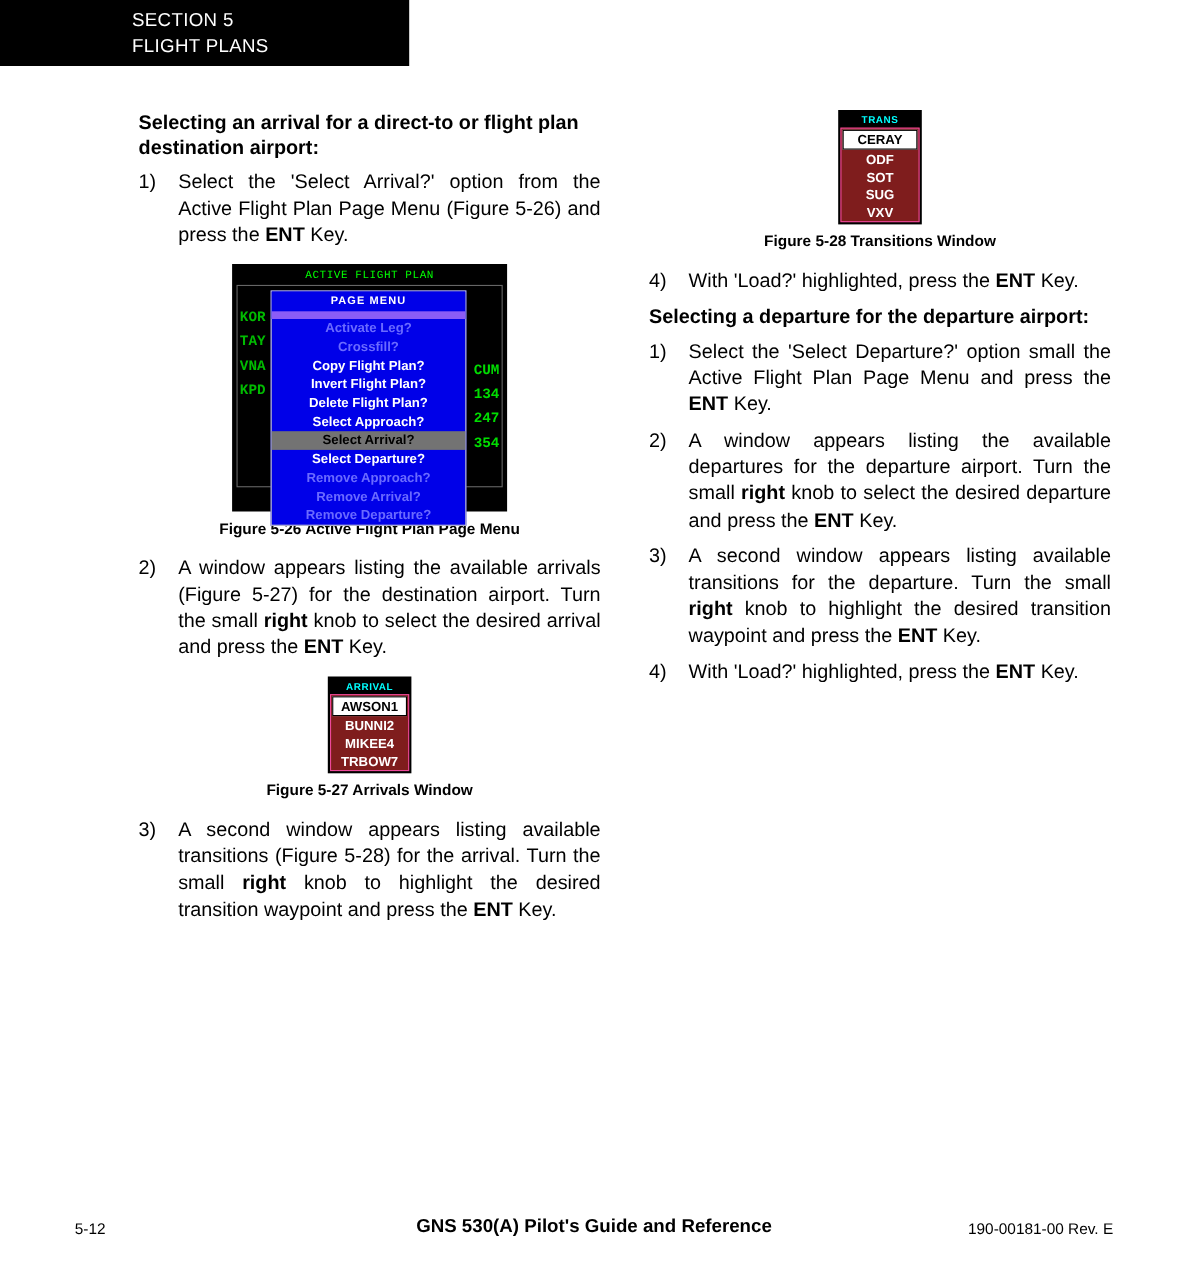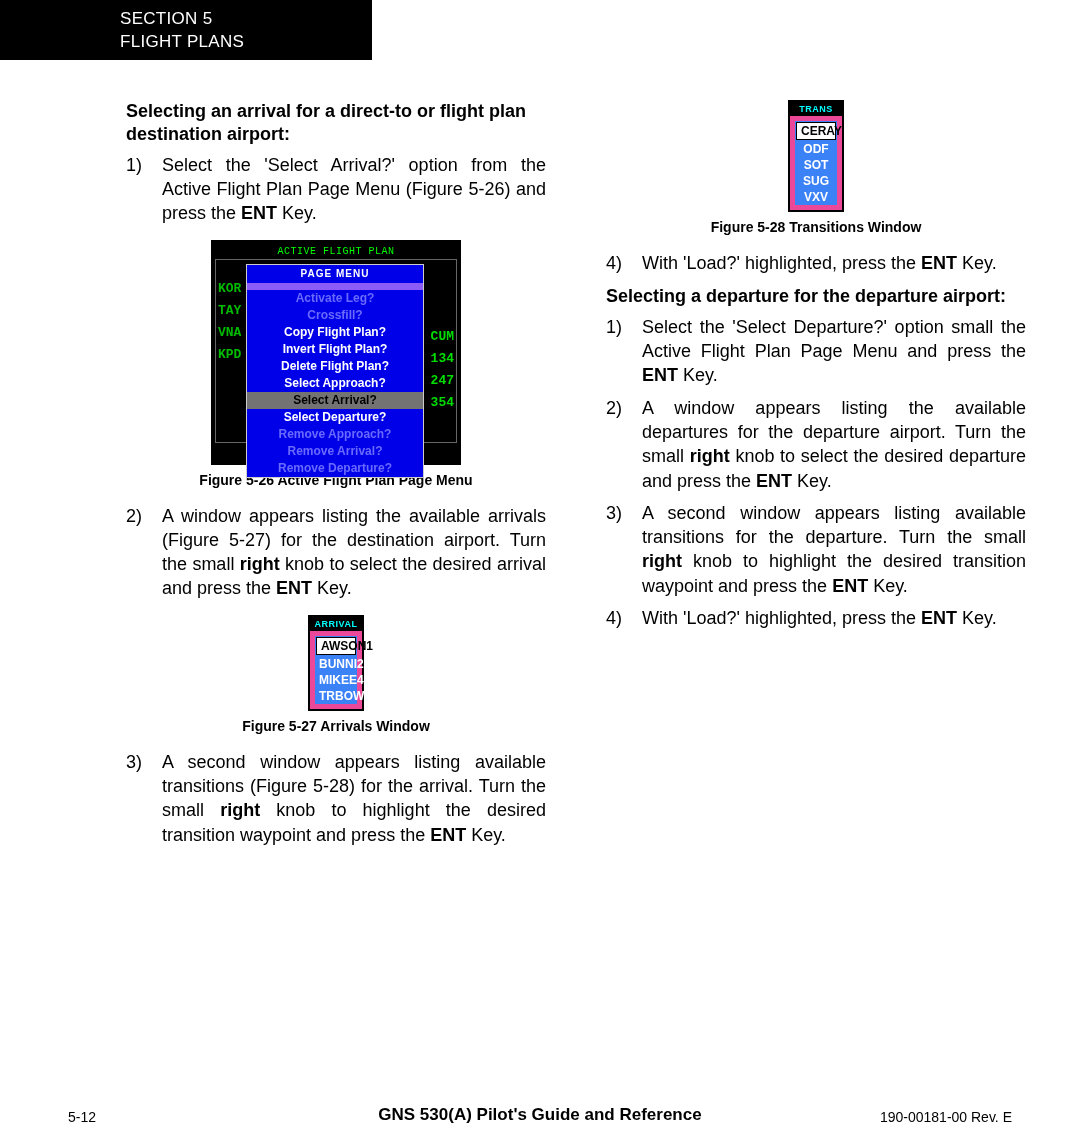--- a/index.html
+++ b/index.html
@@ -25,21 +25,21 @@
     padding: 8px 0 0 120px;
     font-size: 17px;
     letter-spacing: 0.3px;
   }
   .content {
     position: absolute;
     top: 100px;
     left: 126px;
     width: 900px;
     display: flex;
-    gap: 60px;
+    gap: 44px;
   }
   .col { width: 420px; }
   .subhead {
     font-weight: 700;
     margin: 0 0 6px 0;
     font-size: 18px;
     line-height: 1.3;
   }
   ol.steps {
     list-style: none;
@@ -118,36 +118,36 @@
   .fig526 .menu .item { padding: 1px 4px; height: 17px; line-height: 15px; }
   .fig526 .menu .dim { color: #6a6aff; }
   .fig526 .menu .sel { background: #737373; color: #000; }
   .fig526 .status { background: #000; color: #fff; font-size: 10px; padding: 2px 6px; }
   .fig526 .status .msg { color: #ff0; font-weight: 700; }
   .fig526 .status .fpl { color: #0ff; font-weight: 700; margin-left: 6px; }
 
   
   .smallfig {
     margin: 0 auto;
-    width: 56px;
+    width: 76px;
     background: #000;
     padding: 2px;
     font-family: "Arial", monospace;
     font-size: 12px;
   }
   .smallfig .hdr {
     color: #0ff;
     font-size: 9px;
     padding: 1px 2px;
     letter-spacing: 0.5px;
     font-weight: 700;
   }
   .smallfig .list {
-    background: #3b82f6;
-    border: 5px solid #ec4899;
+    background: #7f1d1d;
+    border: 1px solid #ec4899;
     color: #fff;
     font-weight: 700;
   }
   .smallfig .list .row { padding: 1px 4px; line-height: 14px; }
   .smallfig .list .sel { background: #fff; color: #000; border: 1px solid #000; margin: 1px; }
 
   
   .footer {
     position: absolute;
     bottom: 20px;

